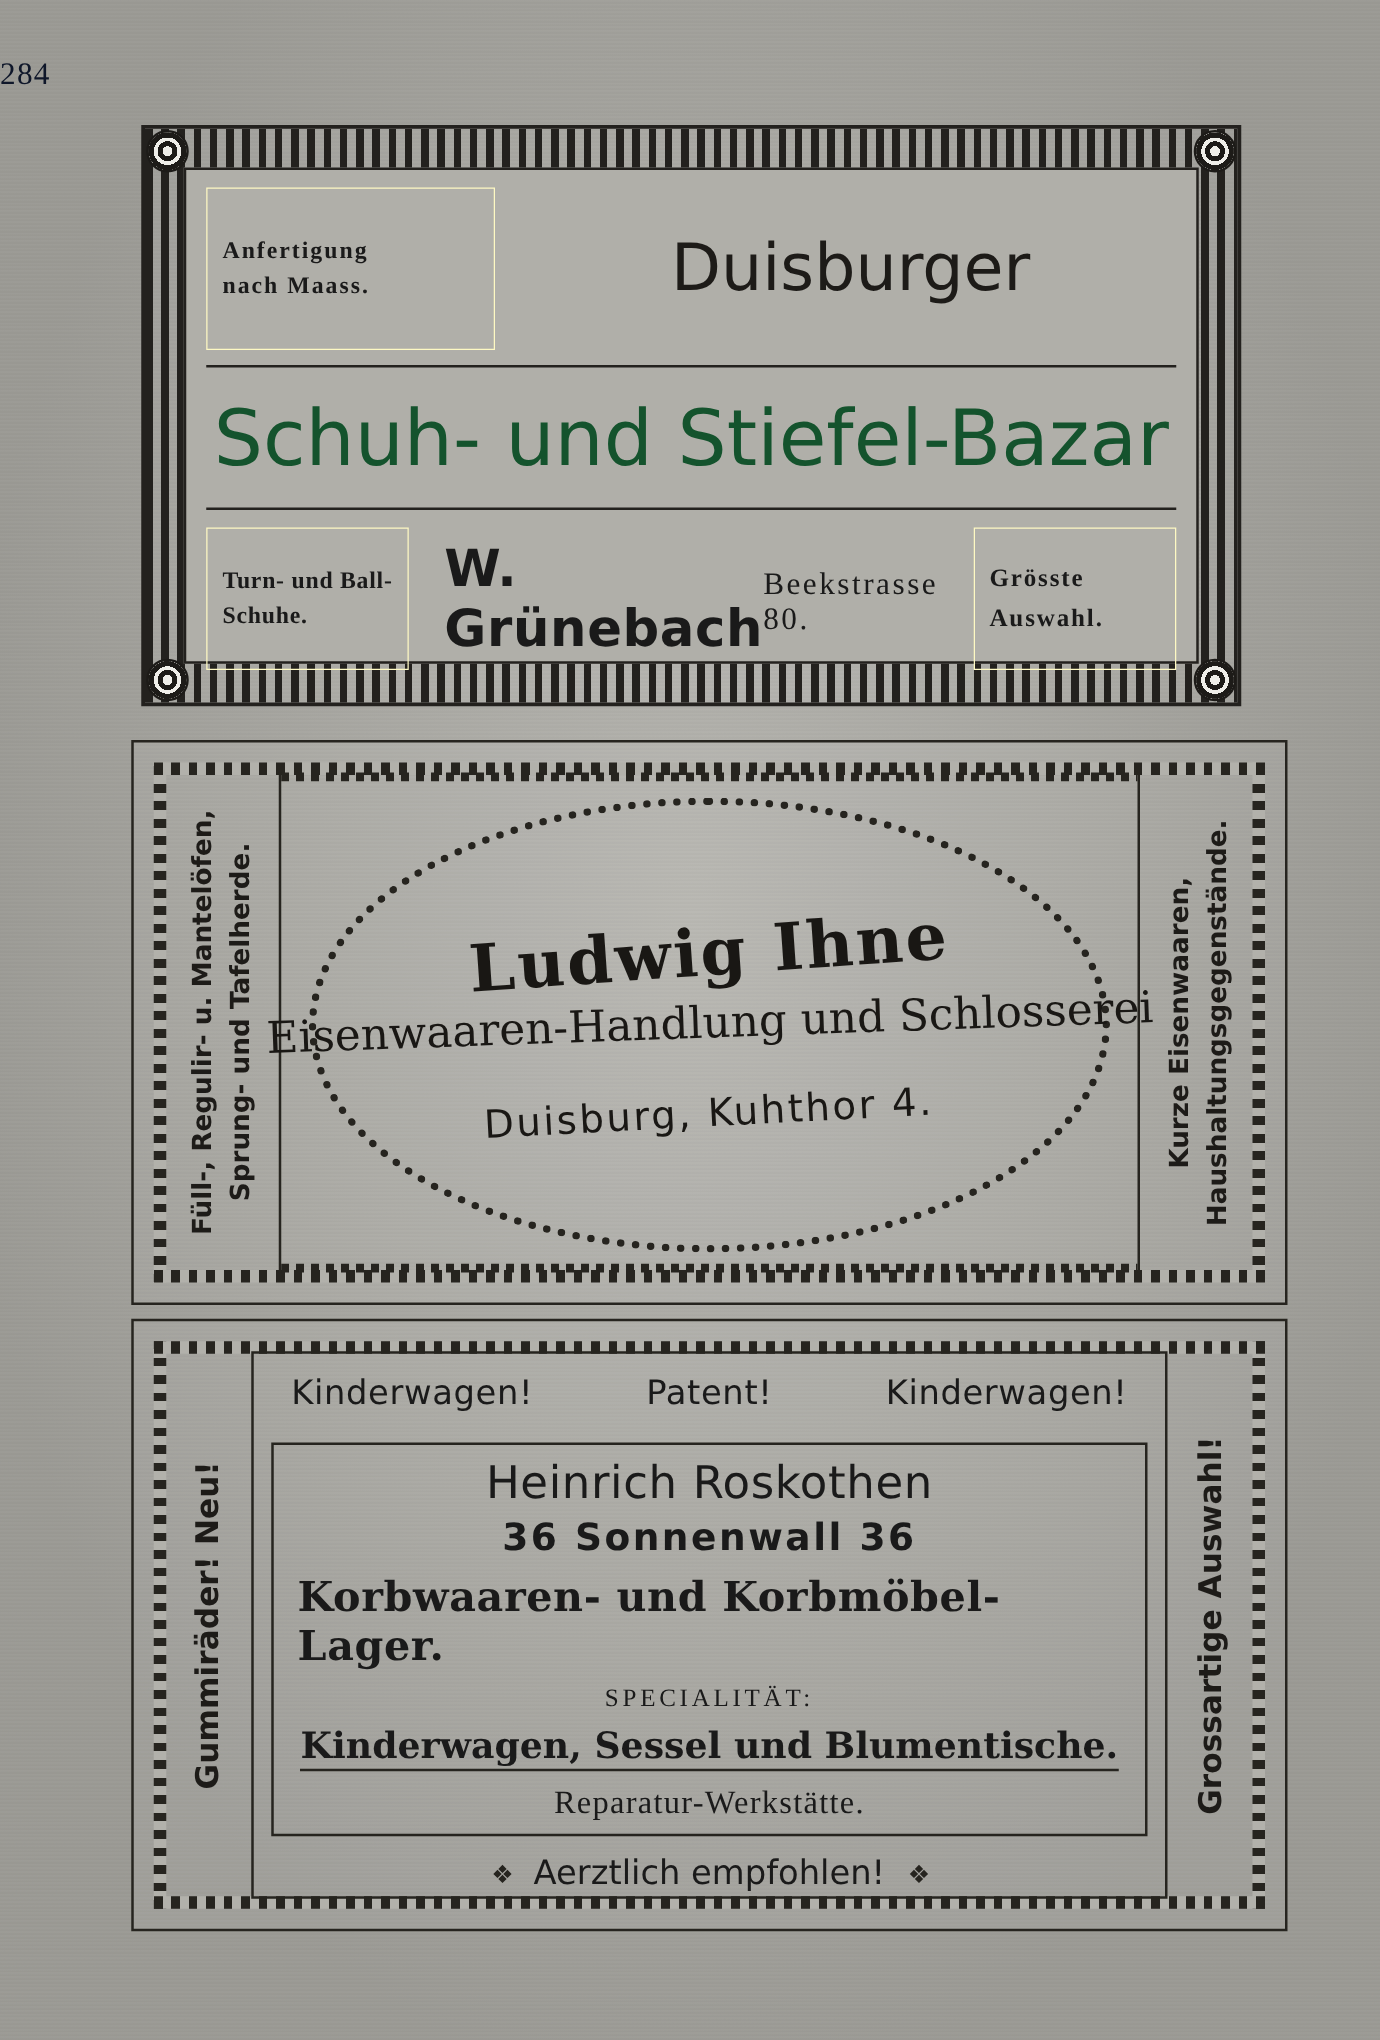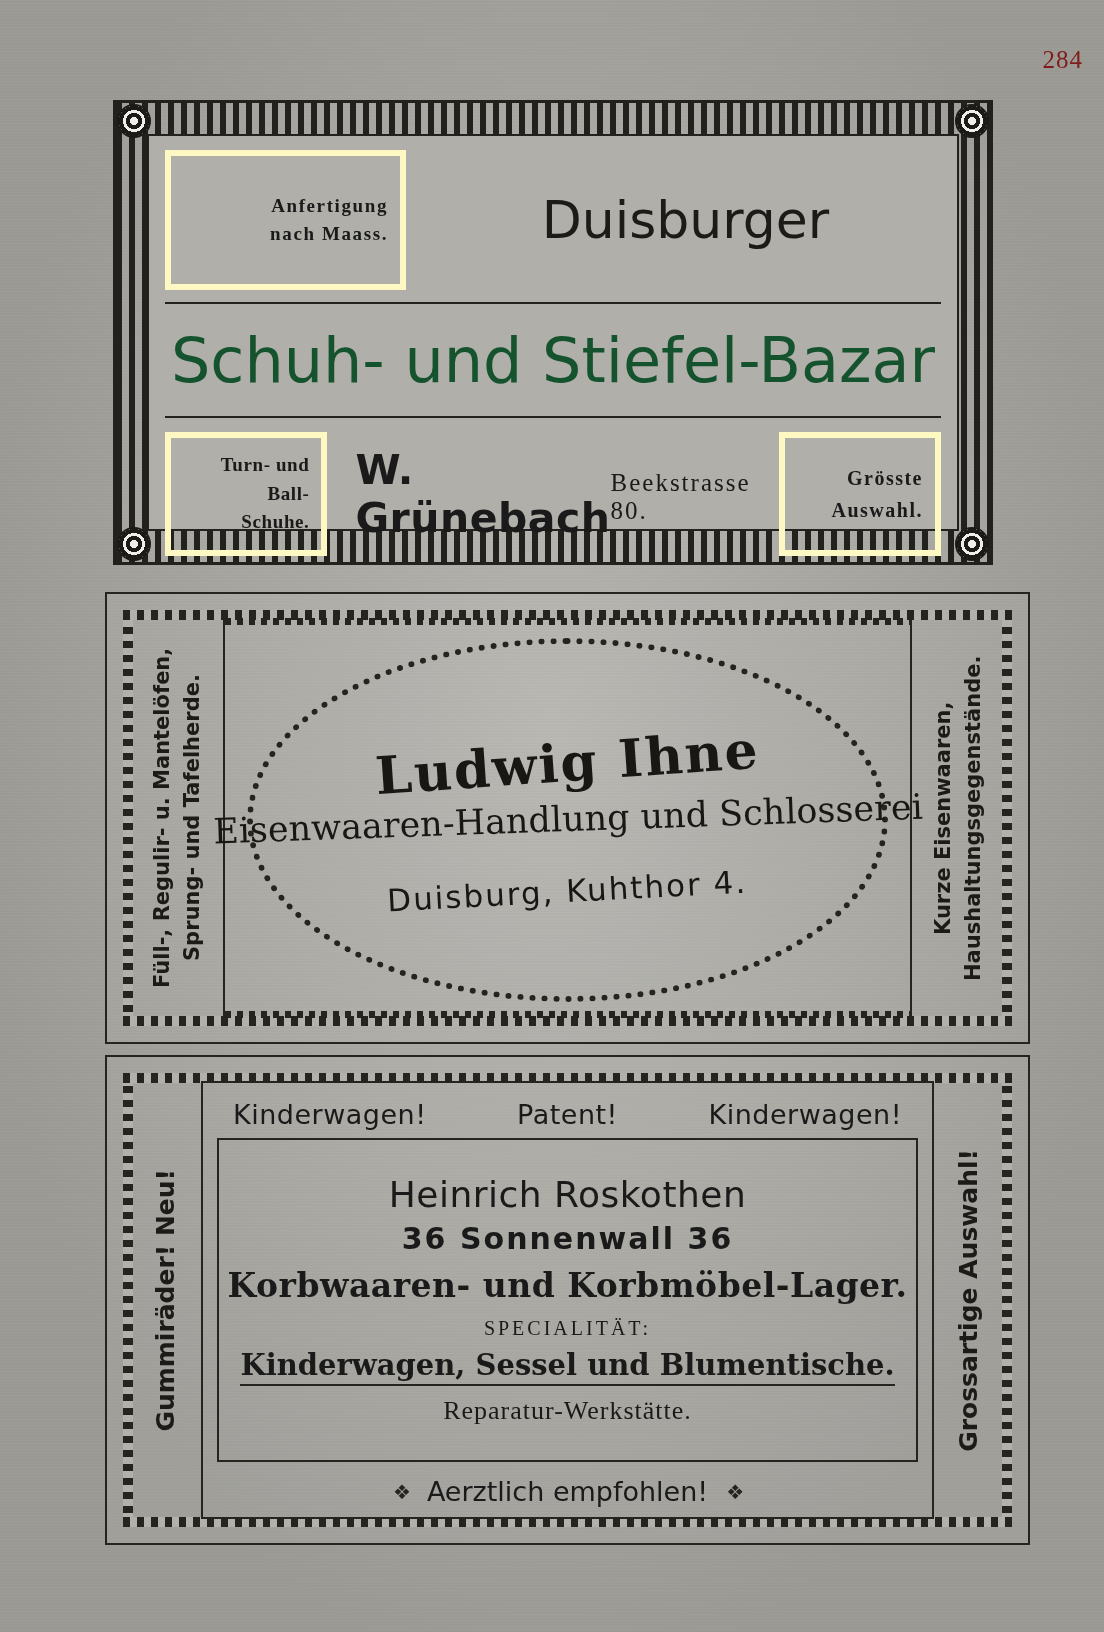--- a/index.html
+++ b/index.html
@@ -17,21 +17,21 @@
     background:
       radial-gradient(ellipse at 50% 45%, rgba(255,255,255,0.10), rgba(0,0,0,0.10) 75%),
       repeating-linear-gradient(0deg, rgba(0,0,0,0.018) 0px, rgba(0,0,0,0.018) 1px, rgba(255,255,255,0.012) 2px, rgba(255,255,255,0.012) 3px),
       #adaca6;
     pointer-events:none;
   }
   .page{position:absolute;inset:0;}
 
   .page-number{
     position:absolute;top:46px;left:0;width:1083px;
-    text-align:right;font-size:25px;letter-spacing:1px;color:#7f1d1d;
+    text-align:left;font-size:25px;letter-spacing:1px;color:#0f172a;
     font-family:"Liberation Serif", serif;
   }
 
   
   .ad{
     position:absolute;
     background:rgba(255,255,255,0.06);
   }
 
   
@@ -53,23 +53,23 @@
   
   .rosette{
     position:absolute;width:34px;height:34px;border-radius:50%;
     background:radial-gradient(circle at 50% 50%, #efeee9 0 4px, #1d1b18 4px 8px, #efeee9 8px 11px, #1d1b18 11px 15px, #efeee9 15px 17px);
     border:2px solid #1d1b18;box-sizing:border-box;
   }
 
   .ad1-body{position:absolute;left:52px;top:50px;right:52px;bottom:46px;}
   .ad1-row{display:flex;align-items:stretch;}
   .cellbox{
-    border:6px solid #fef9c3;
+    border:1px solid #fef9c3;
     padding:10px 12px;
-    text-align:right;
+    text-align:left;
     display:flex;flex-direction:column;justify-content:center;
     background:transparent;
   }
   .ad1-left{width:205px;min-height:108px;}
   .ad1-right{width:205px;min-height:108px;}
   .ad1-mid{flex:1;display:flex;align-items:center;justify-content:center;}
   .t-anfertigung{font-family:"Liberation Serif",serif;font-weight:bold;font-size:19px;letter-spacing:1.6px;line-height:1.5;}
   .t-ausbess-1{font-family:"Liberation Serif",serif;font-weight:bold;font-size:19px;letter-spacing:0.5px;}
   .t-ausbess-2{font-family:"Liberation Serif",serif;font-size:15px;letter-spacing:0.3px;margin-top:4px;}
   .t-duisburger{
@@ -140,29 +140,29 @@
   #ad3{left:105px;top:1055px;width:925px;height:490px;}
   .ad3-inner{position:absolute;left:26px;top:26px;right:26px;bottom:26px;display:flex;}
   .ad3-side{width:70px;display:flex;align-items:center;justify-content:center;}
   .ad3-center{
     flex:1;border:2px solid #26241f;position:relative;padding:10px 14px;
     display:flex;flex-direction:column;
   }
   .ad3-toprow{
     display:flex;justify-content:space-between;align-items:center;
     font-family:"DejaVu Sans",sans-serif;font-size:27px;letter-spacing:0.5px;
-    padding:6px 16px 8px 16px;
+    padding:6px 16px 24px 16px;
   }
   .ad3-mainbox{
     border:2px solid #26241f;flex:1;display:flex;flex-direction:column;
     align-items:center;justify-content:center;padding:10px 8px;
   }
   .t-roskothen{font-family:"DejaVu Sans",sans-serif;font-size:36px;letter-spacing:0.5px;}
   .t-sonnenwall{font-family:"DejaVu Sans",sans-serif;font-weight:bold;font-size:30px;letter-spacing:2px;margin-top:6px;}
-  .t-korb{font-family:"DejaVu Serif",serif;font-weight:bold;font-size:33px;letter-spacing:0.5px;margin-top:10px;}
+  .t-korb{font-family:"DejaVu Serif",serif;font-weight:bold;font-size:33px;letter-spacing:0.5px;margin-top:10px;margin-left:11px;}
   .t-spec{font-family:"Liberation Serif",serif;font-size:20px;letter-spacing:3px;margin-top:12px;}
   .t-kinderwagen-sessel{
     font-family:"DejaVu Serif",serif;font-weight:bold;font-size:29px;margin-top:8px;
     border-bottom:2px solid #26241f;padding-bottom:2px;
   }
   .t-reparatur{font-family:"Liberation Serif",serif;font-size:26px;letter-spacing:1px;margin-top:10px;}
   .ad3-bottom{
     display:flex;align-items:center;justify-content:center;gap:18px;
     font-family:"DejaVu Sans",sans-serif;font-size:27px;padding-top:14px;
   }

